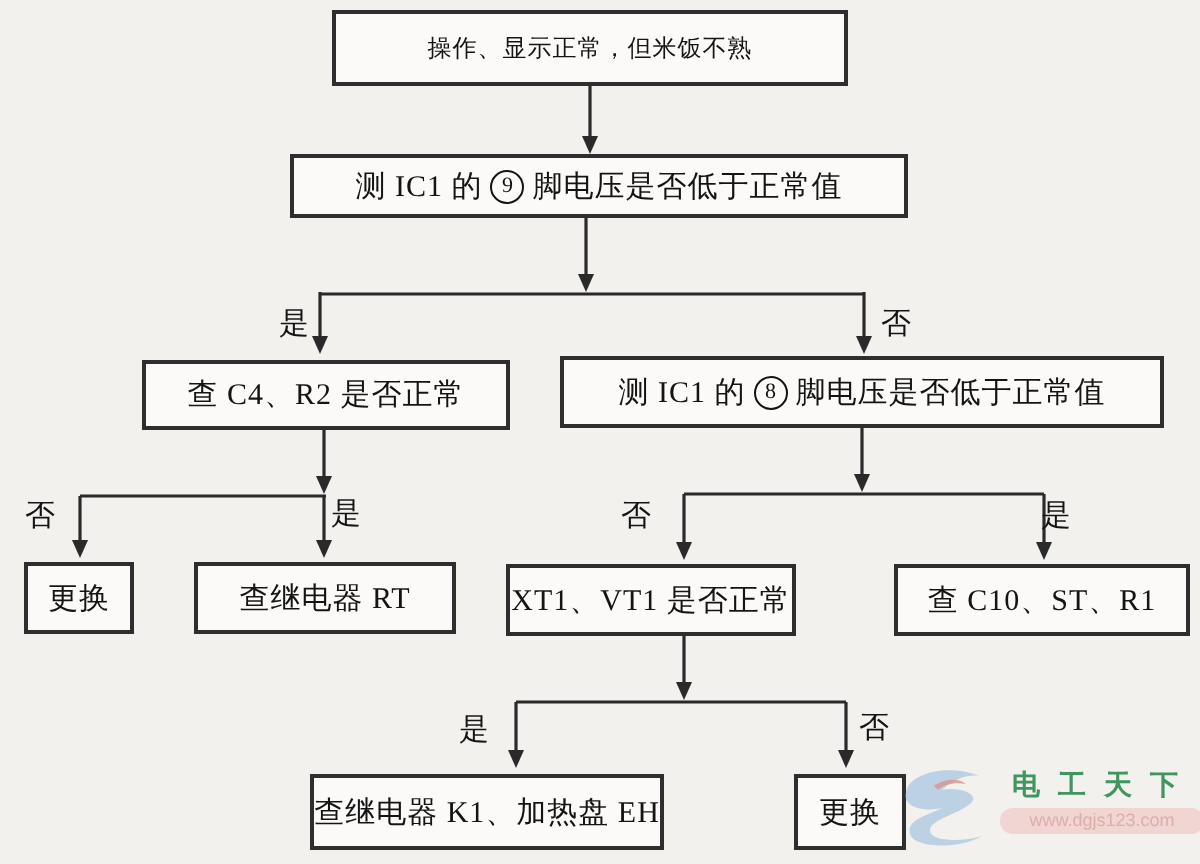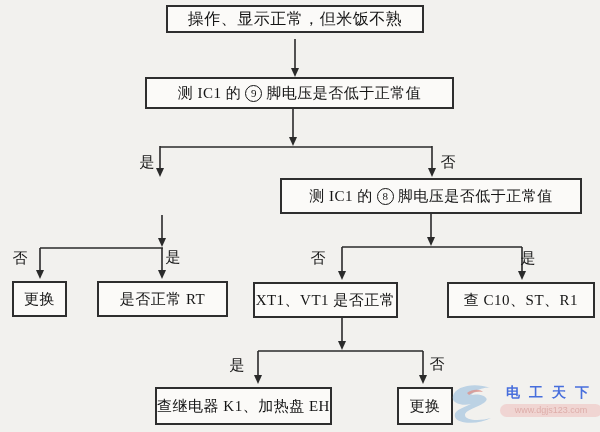--- a/index.html
+++ b/index.html
@@ -42,21 +42,21 @@
     z-index:2;
     transform:translate(-50%,-50%);
     font-size:15px;
   }
   .watermark{position:absolute;z-index:3;left:440px;top:372px;width:160px;height:58px;}
   .wm-logo{position:absolute;left:5px;top:8px;opacity:0.85;}
   .wm-brand{
     position:absolute;left:66px;top:12px;
     font-size:14px;font-weight:bold;
     letter-spacing:9px;
-    color:#1d4ed8;opacity:0.8;
+    color:#15803d;opacity:0.8;
     white-space:nowrap;
   }
   .wm-url{
     position:absolute;left:60px;top:32px;
     width:102px;height:13px;
     background:#f0d2cf;
     border-radius:7px;
     font-family:"Liberation Sans","DejaVu Sans",sans-serif;
     font-size:9px;line-height:13px;
     text-align:center;
@@ -102,38 +102,39 @@
       <line x1="342" y1="318" x2="342" y2="342"></line>
       <polygon points="338,341 346,341 342,350" stroke="none"></polygon>
       <line x1="258" y1="351" x2="423" y2="351"></line>
       <line x1="258" y1="351" x2="258" y2="376"></line>
       <polygon points="254,375 262,375 258,384" stroke="none"></polygon>
       <line x1="423" y1="351" x2="423" y2="376"></line>
       <polygon points="419,375 427,375 423,384" stroke="none"></polygon>
     </g>
   </svg>
 
-  <div class="node" style="left:166px;top:5px;width:258px;height:28px;font-size:16px">操作、显示正常，但米饭不熟</div>
+  <div class="node" style="left:166px;top:5px;width:258px;height:38px;font-size:12px">操作、显示正常，但米饭不熟</div>
 
   <div class="node" style="left:145px;top:77px;width:309px;height:32px">
     <span>测 IC1 的</span>
     <span class="pin">9</span>
     <span>脚电压是否低于正常值</span>
   </div>
 
+  <div class="node" style="left:71px;top:180px;width:184px;height:35px">查 C4、R2 是否正常</div>
 
   <div class="node" style="left:280px;top:178px;width:302px;height:36px">
     <span>测 IC1 的</span>
     <span class="pin">8</span>
     <span>脚电压是否低于正常值</span>
   </div>
 
   <div class="node" style="left:12px;top:281px;width:55px;height:36px">更换</div>
 
-  <div class="node" style="left:97px;top:281px;width:131px;height:36px">是否正常 RT</div>
+  <div class="node" style="left:97px;top:281px;width:131px;height:36px">查继电器 RT</div>
 
   <div class="node" style="left:253px;top:282px;width:145px;height:36px">XT1、VT1 是否正常</div>
 
   <div class="node" style="left:447px;top:282px;width:148px;height:36px">查 C10、ST、R1</div>
 
   <div class="node" style="left:155px;top:387px;width:177px;height:38px">查继电器 K1、加热盘 EH</div>
 
   <div class="node" style="left:397px;top:387px;width:56px;height:38px">更换</div>
 
   <span class="elabel" style="left:147px;top:162px">是</span>

